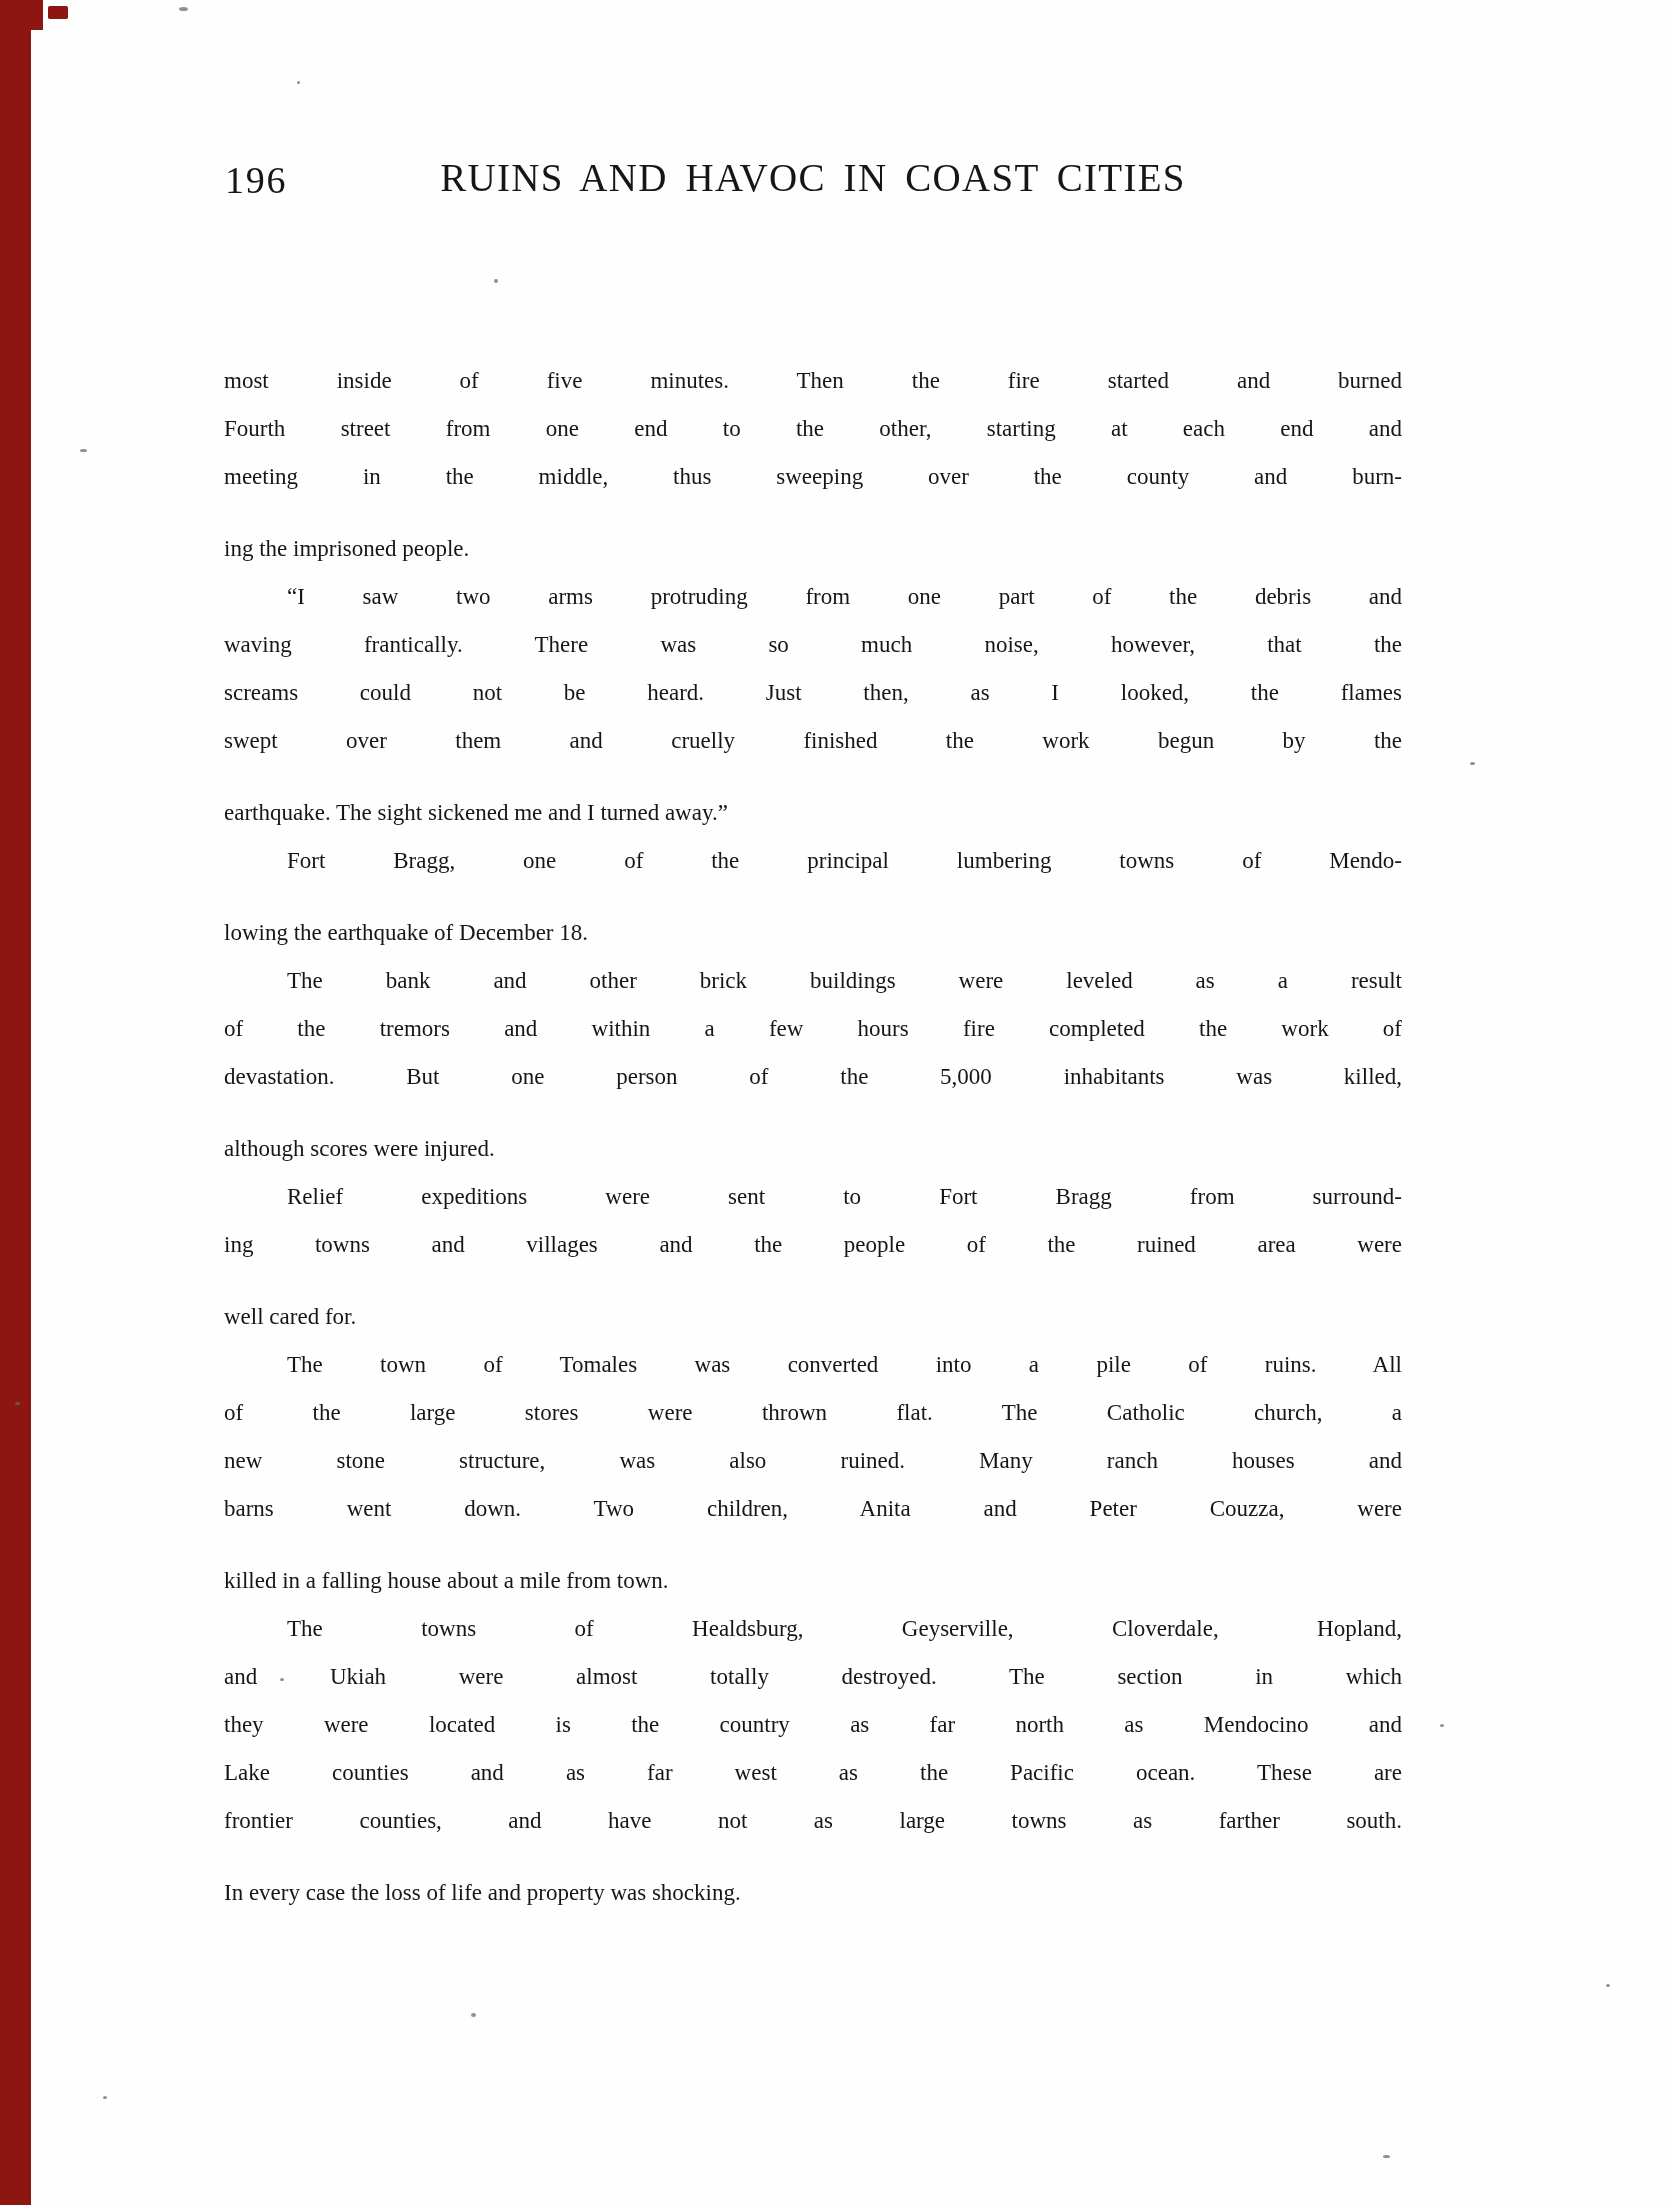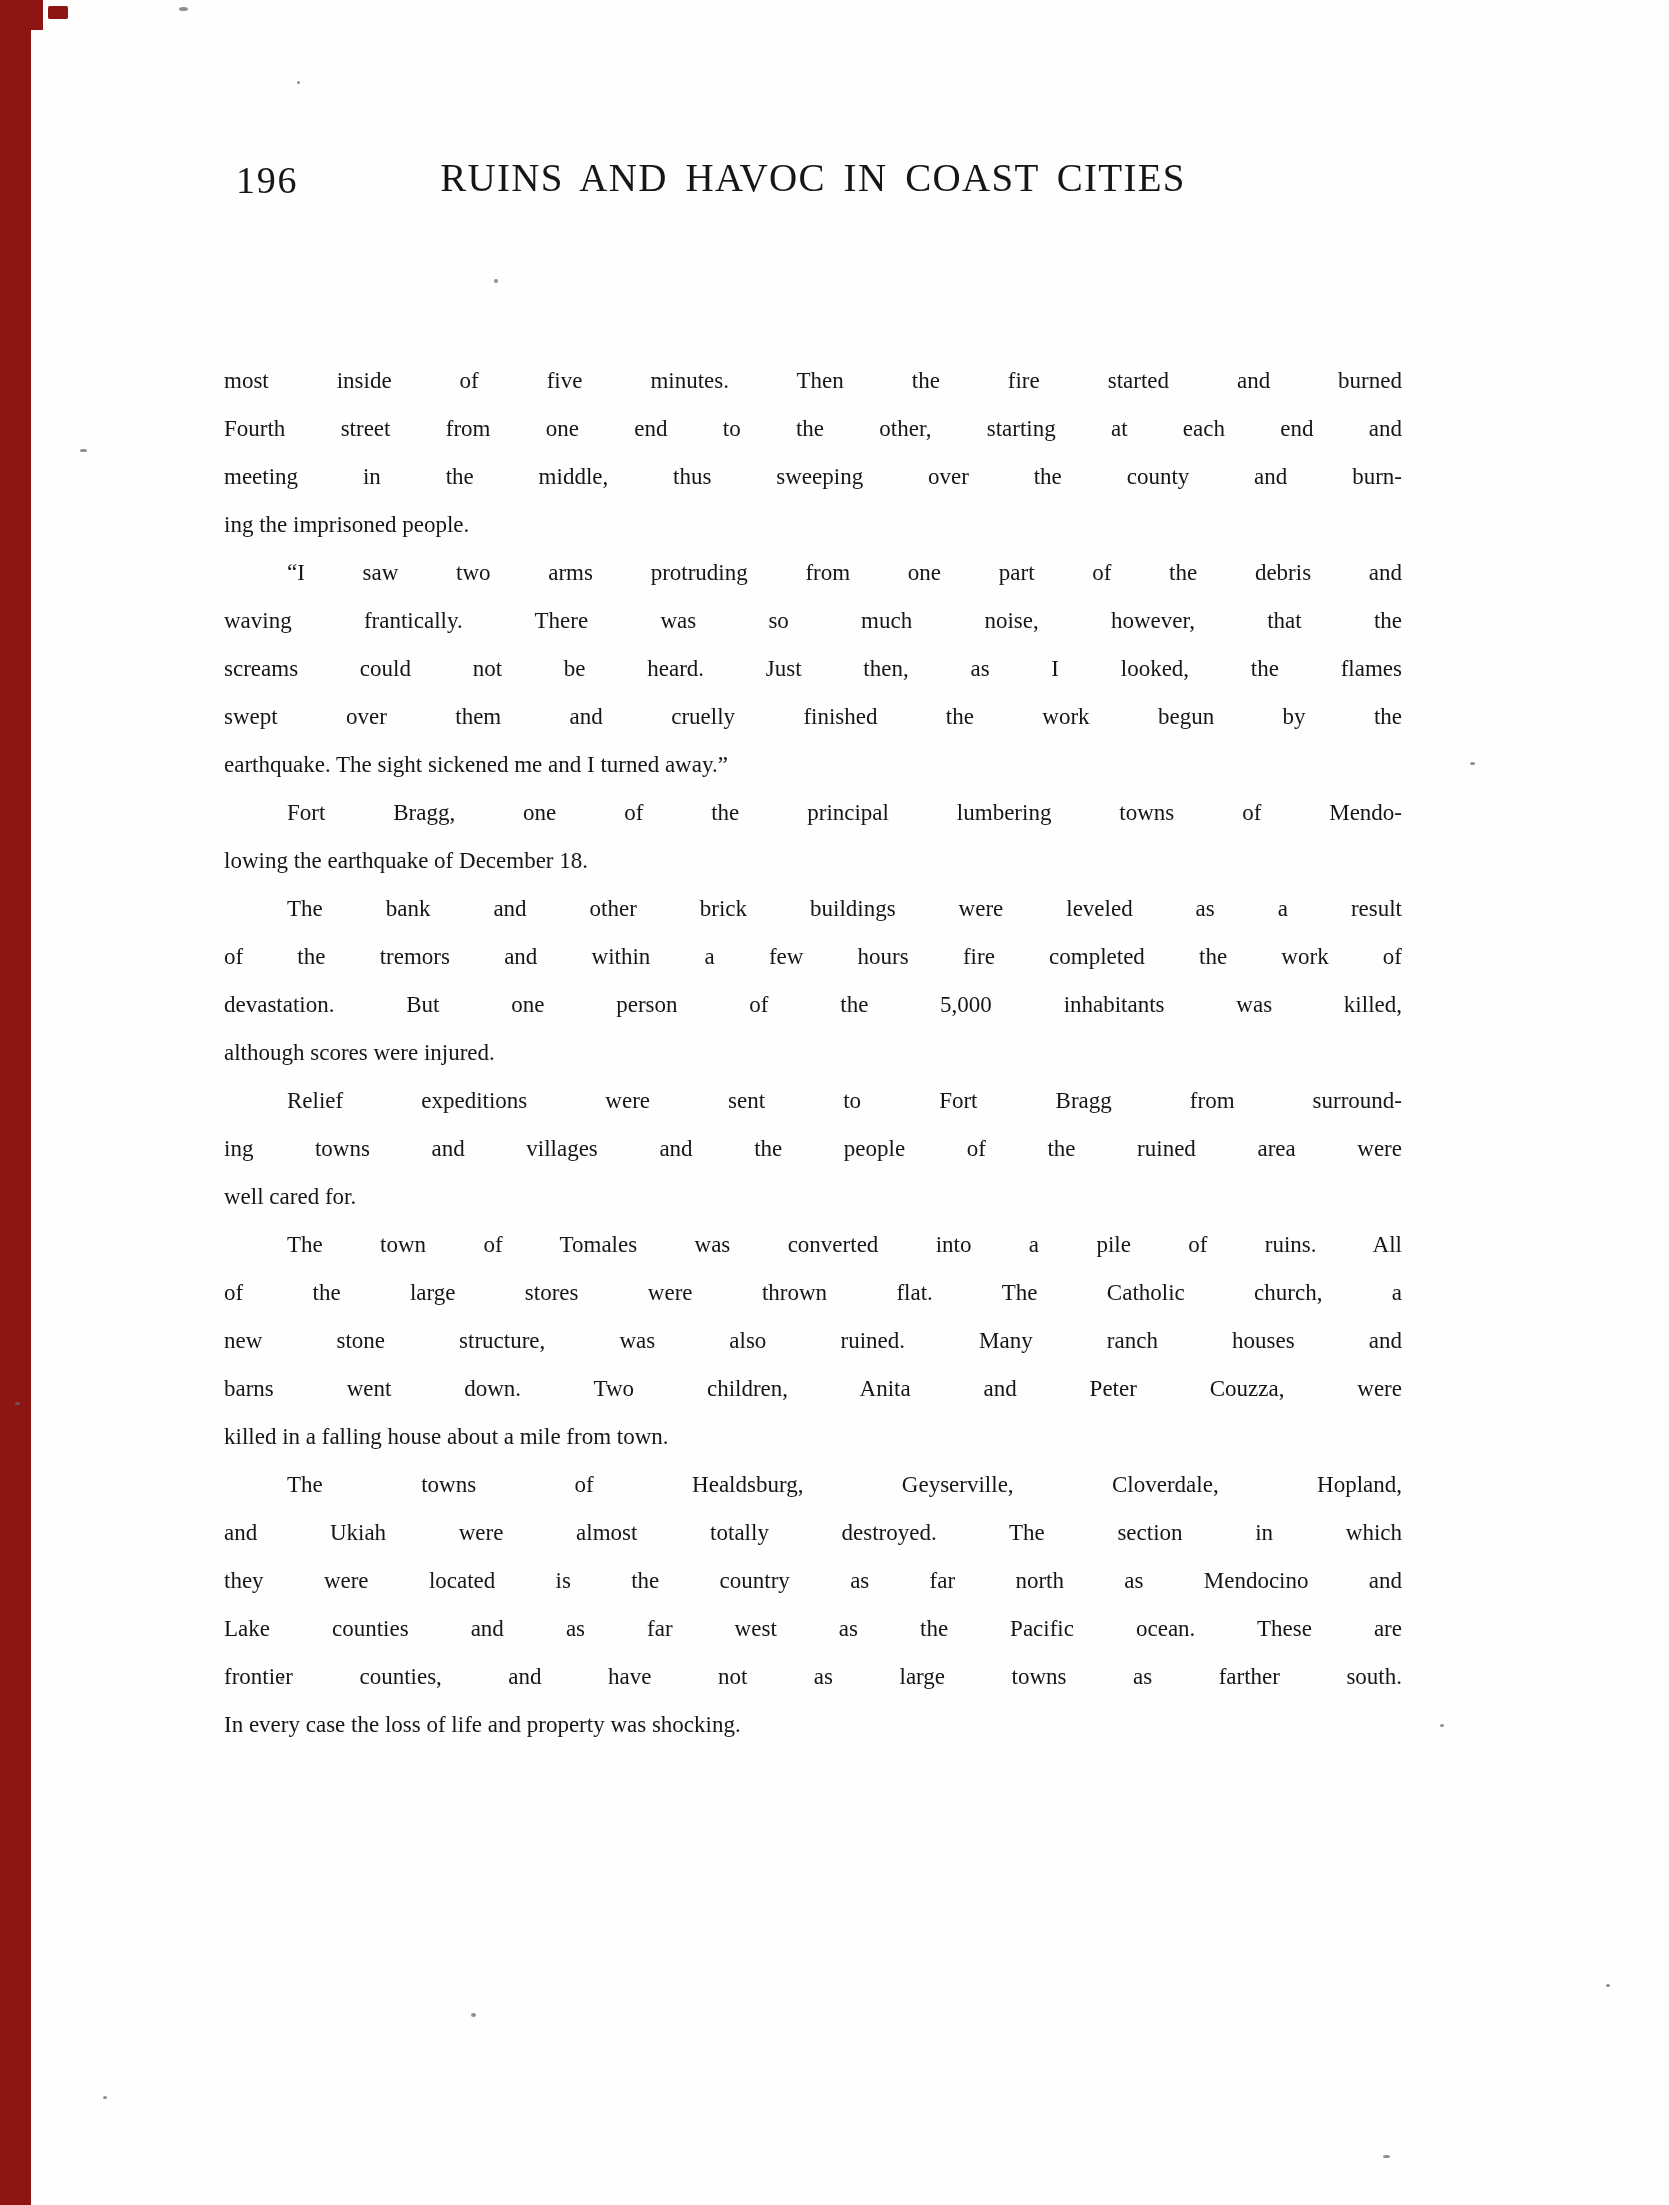--- a/index.html
+++ b/index.html
@@ -30,21 +30,21 @@
     border-radius: 1.7px;
   }
   
   #header-row {
     position: absolute;
     left: 224px; top: 155px;
     width: 1178px; height: 47px;
   }
   #page-number {
     position: absolute;
-    left: 12px; top: 3.4px;
+    left: 1px; top: 3.4px;
     font-size: 38px;
     letter-spacing: 1.7px;
   }
   #running-title {
     text-align: center;
     font-size: 39px;
     letter-spacing: 1.3px;
     word-spacing: 6.8px;
     white-space: nowrap;
   }
@@ -55,21 +55,21 @@
     width: 1178px;
     font-size: 23px;
     line-height: 48px;
   }
   .para { margin: 0; }
   .para.indent .line:first-child { text-indent: 63px; }
   .line {
     text-align: justify;
     text-align-last: justify;
   }
-  .line.last { text-align-last: left; }
+  .line.last { text-align-last: left; margin-top: 24px; }
   
   .speck {
     position: absolute;
     background: #6a6a6a;
     border-radius: 50%;
     opacity: 0.75;
   }
 </style>
 </head>
 <body>

